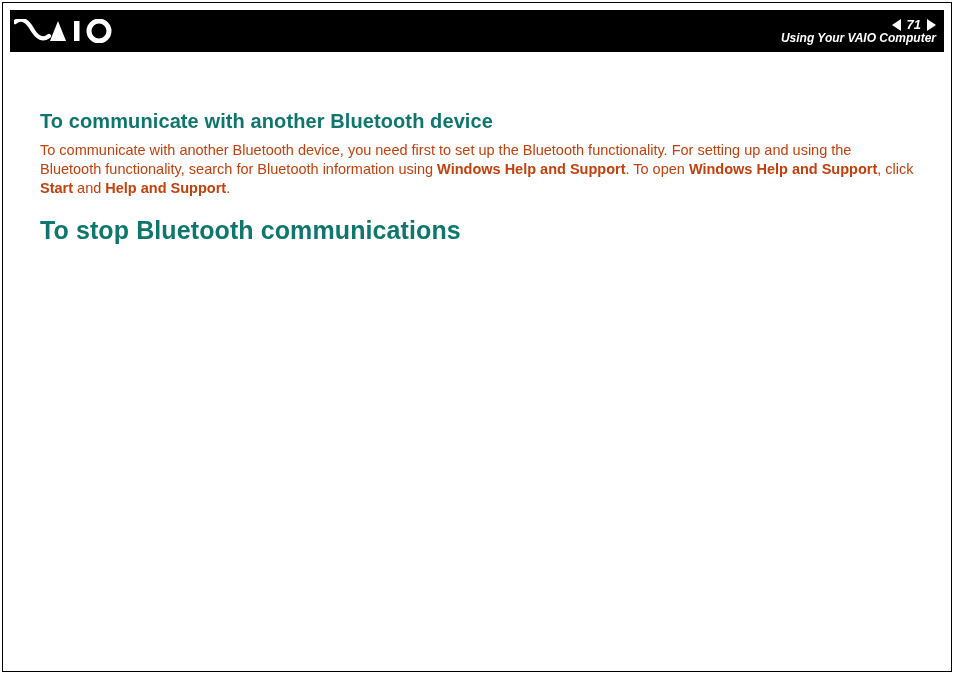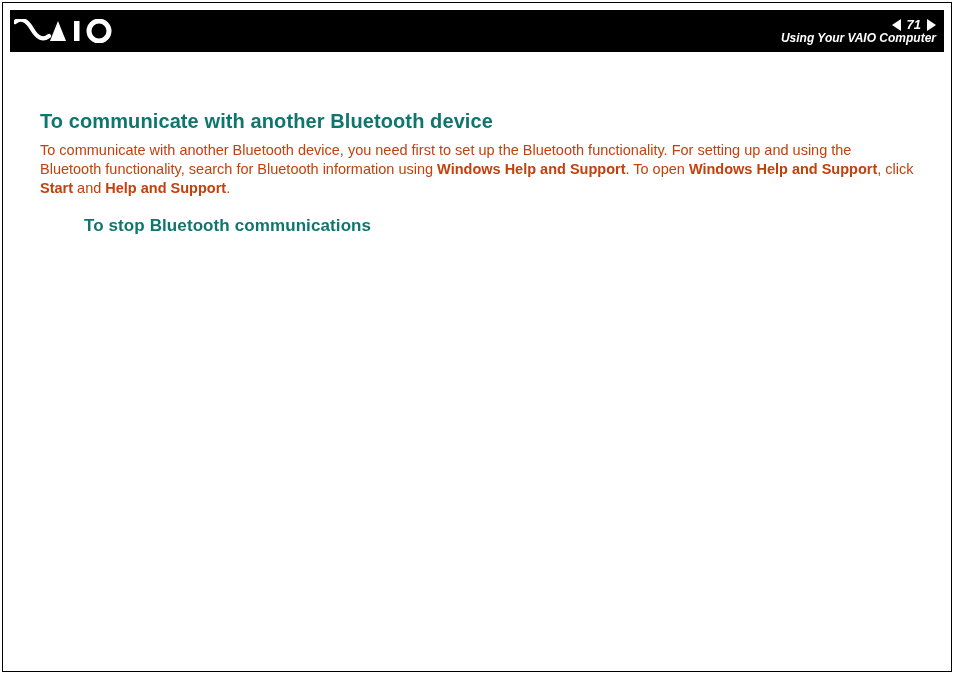--- a/index.html
+++ b/index.html
@@ -80,23 +80,22 @@
     margin-bottom: 18px;
   }
   .body-text b { font-weight: bold; }
   .section-blue {
     font-size: 22px;
     color: #2b36cf;
     font-weight: normal;
     margin-bottom: 10px;
   }
   .subhead-gray.small {
-    font-size: 17px;
+    font-size: 25px;
     margin-bottom: 6px;
-    margin-left: 44px;
   }
 </style>
 </head>
 <body>
 
 <div class="page-border"></div>
 
 <div class="header">
   <div class="logo">
     <svg width="110" height="24" viewBox="0 0 110 24">

